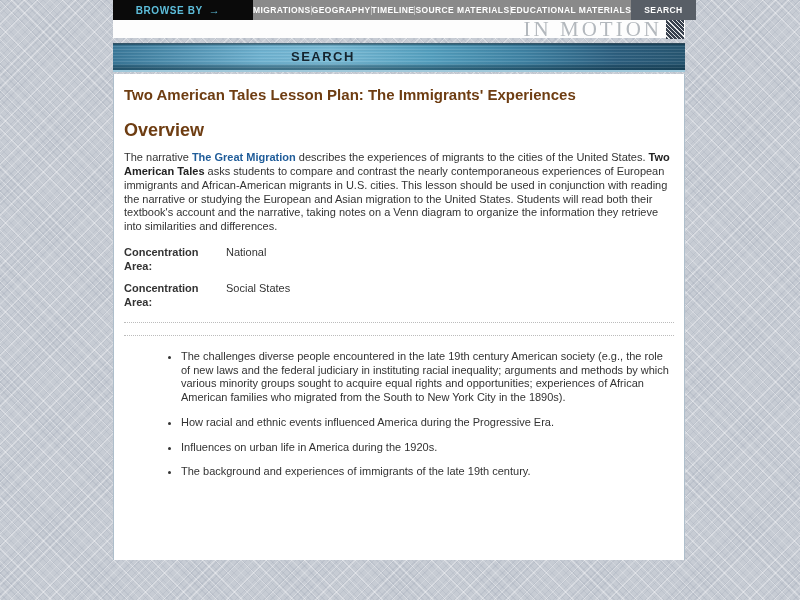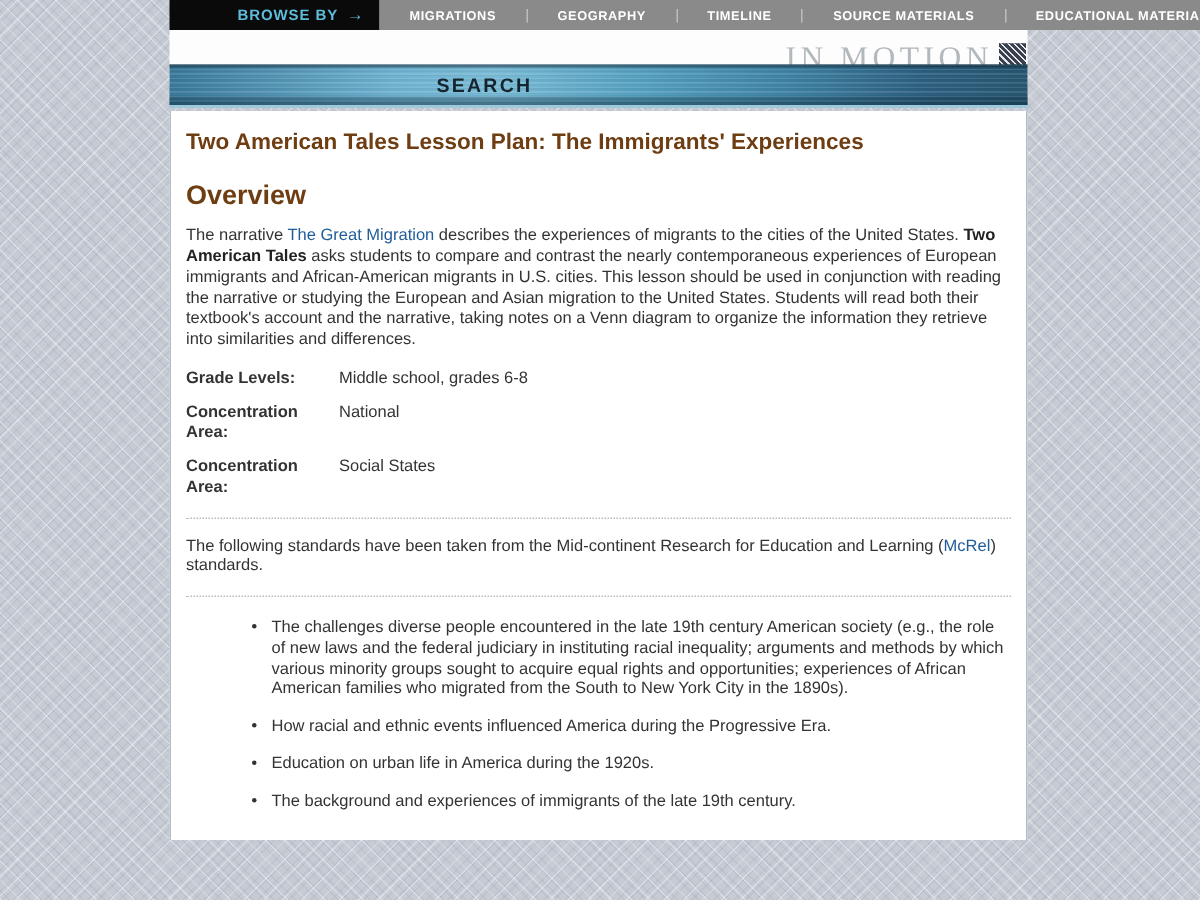--- a/index.html
+++ b/index.html
@@ -15,38 +15,38 @@
     position:relative;
   }
 
   
   .topnav {
     position:absolute; left:113px; top:0; width:572px; height:20px;
     display:flex; align-items:stretch; font-weight:bold;
   }
   .browse-by {
     background:#0a0a0a; color:#5dbdda; width:140px; flex:0 0 140px;
-    display:flex; align-items:center; justify-content:flex-end;
+    display:flex; align-items:center; justify-content:center;
     font-size:10px; letter-spacing:.6px; padding-right:10px; cursor:pointer;
   }
   .browse-arrow { margin-left:6px; font-size:11px; }
   .nav-gray {
     flex:1; background:#8a8a8a; display:flex; align-items:center;
     font-size:8.5px; color:#fff; letter-spacing:.4px;
   }
-  .nav-item { padding:0 20px; cursor:pointer; white-space:nowrap; }
+  .nav-item { padding:0 0; cursor:pointer; white-space:nowrap; }
   .nav-sep { width:1px; height:9px; background:#bdbdbd; flex:0 0 1px; }
   .nav-search {
     margin-left:auto; background:#585e66; height:100%;
     display:flex; align-items:center; padding:0 13px; cursor:pointer;
   }
 
   
   .logo-strip {
-    position:absolute; left:113px; top:20px; width:572px; height:37px;
+    position:absolute; left:113px; top:20px; width:572px; height:18px;
     background:#fdfdfd; display:flex; align-items:center; justify-content:flex-end;
   }
   .logo-text {
     font-family:"Liberation Serif", serif; color:#b3b8bd;
     font-size:21px; letter-spacing:3px; line-height:1; margin-right:4px;
   }
   .logo-hatch {
     width:18px; height:19px; margin-right:1px;
     background:
       repeating-linear-gradient(45deg, #39414e 0 2px, rgba(255,255,255,.85) 2px 3px),
@@ -74,21 +74,21 @@
     background:#fff; border-left:1px solid #aebecb; border-right:1px solid #aebecb;
     padding:10px 10px 0 10px; color:#333; font-size:11px; line-height:1.25;
   }
   .page-title {
     color:#6e3d12; font-size:15px; font-weight:bold; margin:2px 0 14px 0;
   }
   .section-heading {
     color:#6e3d12; font-size:18px; font-weight:bold; margin:0 0 10px 0;
   }
   .para { margin:0 0 12px 0; }
-  .link { color:#1f5c99; font-weight:normal; text-decoration:none; cursor:pointer;margin-top:14px; }
+  .link { color:#1f5c99; font-weight:bold; text-decoration:none; cursor:pointer;margin-top:14px; }
   b.emph { color:#222; }
 
   .info-table { margin:2px 0 10px 0; }
   .info-row { display:flex; margin-bottom:1px; }
   .info-row.gap { margin-top:9px; }
   .info-label { width:102px; flex:0 0 102px; font-weight:bold; color:#333; }
   .info-value { color:#333; }
 
   .divider { border:none; border-top:1px dotted #bcbcbc; margin:12px 0 12px 0; }
 
@@ -127,40 +127,35 @@
 </div>
 
 <div class="content">
 
   <h1 class="page-title">Two American Tales Lesson Plan: The Immigrants' Experiences</h1>
 
   <h2 class="section-heading">Overview</h2>
   <p class="para"><span>The narrative </span><a class="link">The Great Migration</a><span> describes the experiences of migrants to the cities of the United States. </span><b class="emph">Two American Tales</b><span> asks students to compare and contrast the nearly contemporaneous experiences of European immigrants and African-American migrants in U.S. cities. This lesson should be used in conjunction with reading the narrative or studying the European and Asian migration to the United States. Students will read both their textbook's account and the narrative, taking notes on a Venn diagram to organize the information they retrieve into similarities and differences.</span></p>
 
   <div class="info-table">
-    <div class="info-row">
-      <span class="info-label">Grade Levels:</span>
-      <span class="info-value">Middle school, grades 6-8</span>
-    </div>
     <div class="info-row gap">
       <span class="info-label">Concentration Area:</span>
       <span class="info-value">National</span>
     </div>
     <div class="info-row gap">
       <span class="info-label">Concentration Area:</span>
       <span class="info-value">Social States</span>
     </div>
   </div>
 
   <hr class="divider">
 
-  <p class="para"><span>The following standards have been taken from the Mid-continent Research for Education and Learning (</span><a class="link">McRel</a><span>) standards.</span></p>
 
   <hr class="divider">
 
   <ul class="spaced">
     <li>The challenges diverse people encountered in the late 19th century American society (e.g., the role of new laws and the federal judiciary in instituting racial inequality; arguments and methods by which various minority groups sought to acquire equal rights and opportunities; experiences of African American families who migrated from the South to New York City in the 1890s).</li>
     <li>How racial and ethnic events influenced America during the Progressive Era.</li>
-    <li>Education on urban life in America during the 1920s.</li>
+    <li>Influences on urban life in America during the 1920s.</li>
     <li>The background and experiences of immigrants of the late 19th century.</li>
   </ul>
 
 </div>
 
 </body></html>

